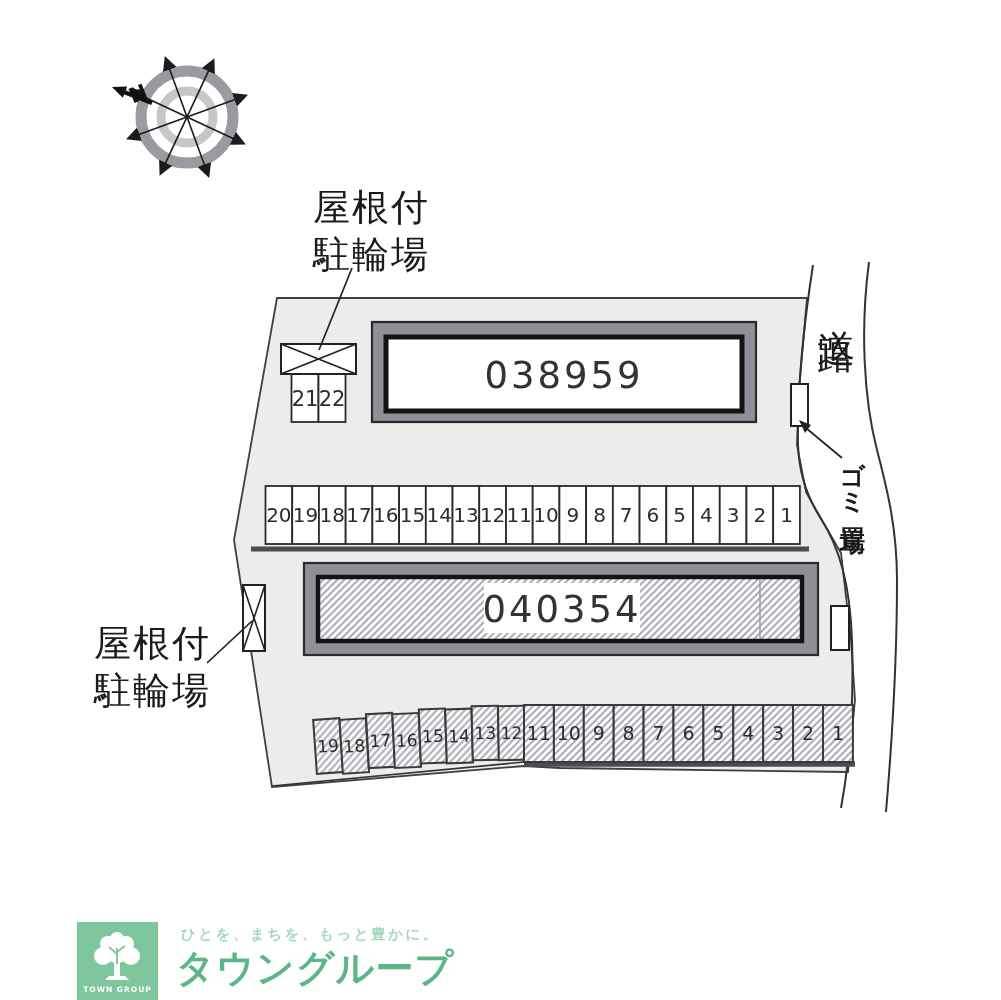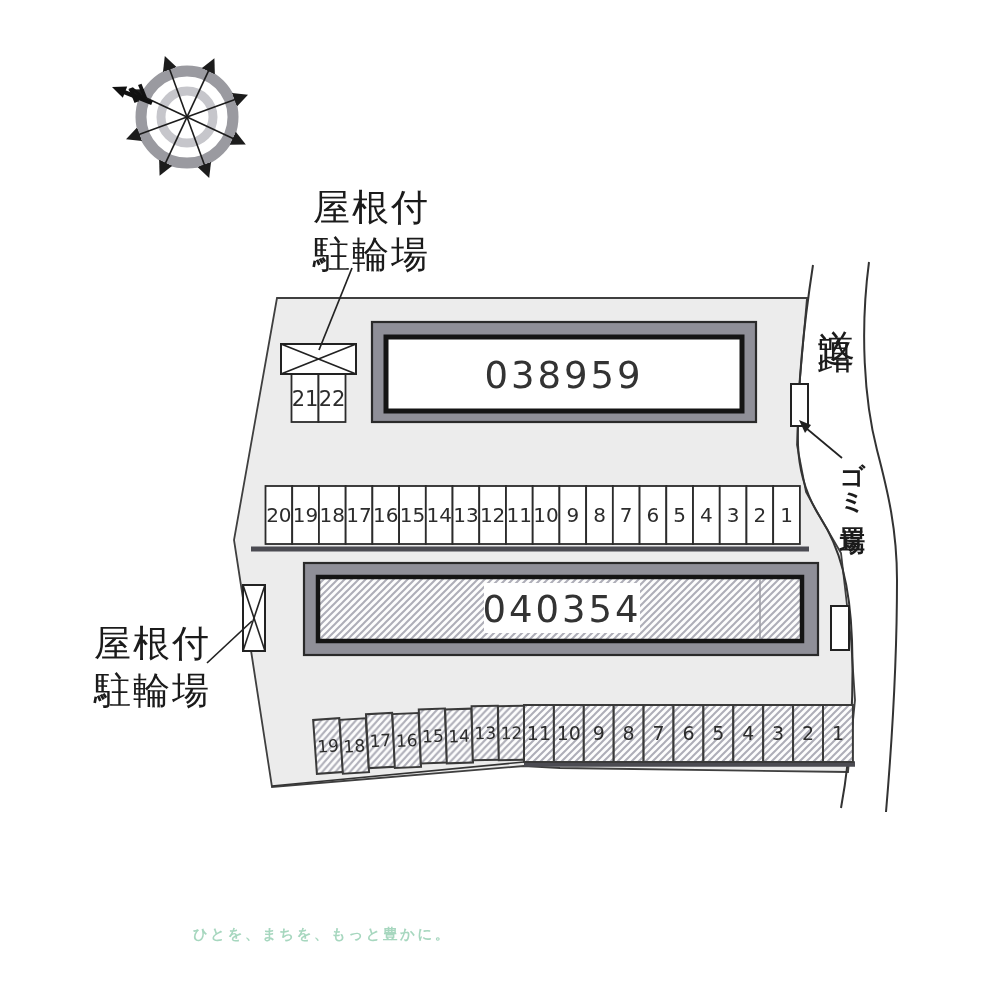--- a/index.html
+++ b/index.html
@@ -192,15 +192,33 @@
     <div>屋根付</div>
     <div>駐輪場</div>
   </div>
   <div class="jp-label label-bike" style="left:94px;top:620px;">
     <div>屋根付</div>
     <div>駐輪場</div>
   </div>
   <div class="jp-label label-vert label-road">道路</div>
   <div class="jp-label label-vert label-garbage">ゴミ置場</div>
 
-  <div class="tagline" style="color: rgb(167, 215, 191); margin-left: 12px;">ひとを、まちを、もっと豊かに。</div>
+  <div class="logo-box">
+    <svg width="81" height="78" viewBox="0 0 81 78">
+      <rect id="logo-bg-rect" width="81" height="78" fill="#7fc69e"></rect>
+      <g fill="#ffffff">
+        <circle cx="40" cy="27" r="14"></circle>
+        <circle cx="26" cy="34" r="9"></circle>
+        <circle cx="54" cy="34" r="9"></circle>
+        <circle cx="31" cy="22" r="8"></circle>
+        <circle cx="49" cy="22" r="8"></circle>
+        <circle cx="40" cy="17" r="7"></circle>
+        <rect x="37" y="40" width="6" height="14"></rect>
+        <path d="M32,54 h16 l4,4 h-24 z"></path>
+      </g>
+      <path d="M40,42 v-16 M40,32 l-8,-7 M40,30 l8,-6" stroke="#7fc69e" stroke-width="2" fill="none"></path>
+      <text x="40.5" y="70" text-anchor="middle" font-size="7.5" letter-spacing="1" fill="#ffffff" font-weight="bold">TOWN GROUP</text>
+    </svg>
+  </div>
+  <div class="tagline" style="color: rgb(167, 215, 191);">ひとを、まちを、もっと豊かに。</div>
+  <div class="brand" style="color: rgb(91, 181, 136);">タウングループ</div>
 
 </div>
 
 </body></html>

